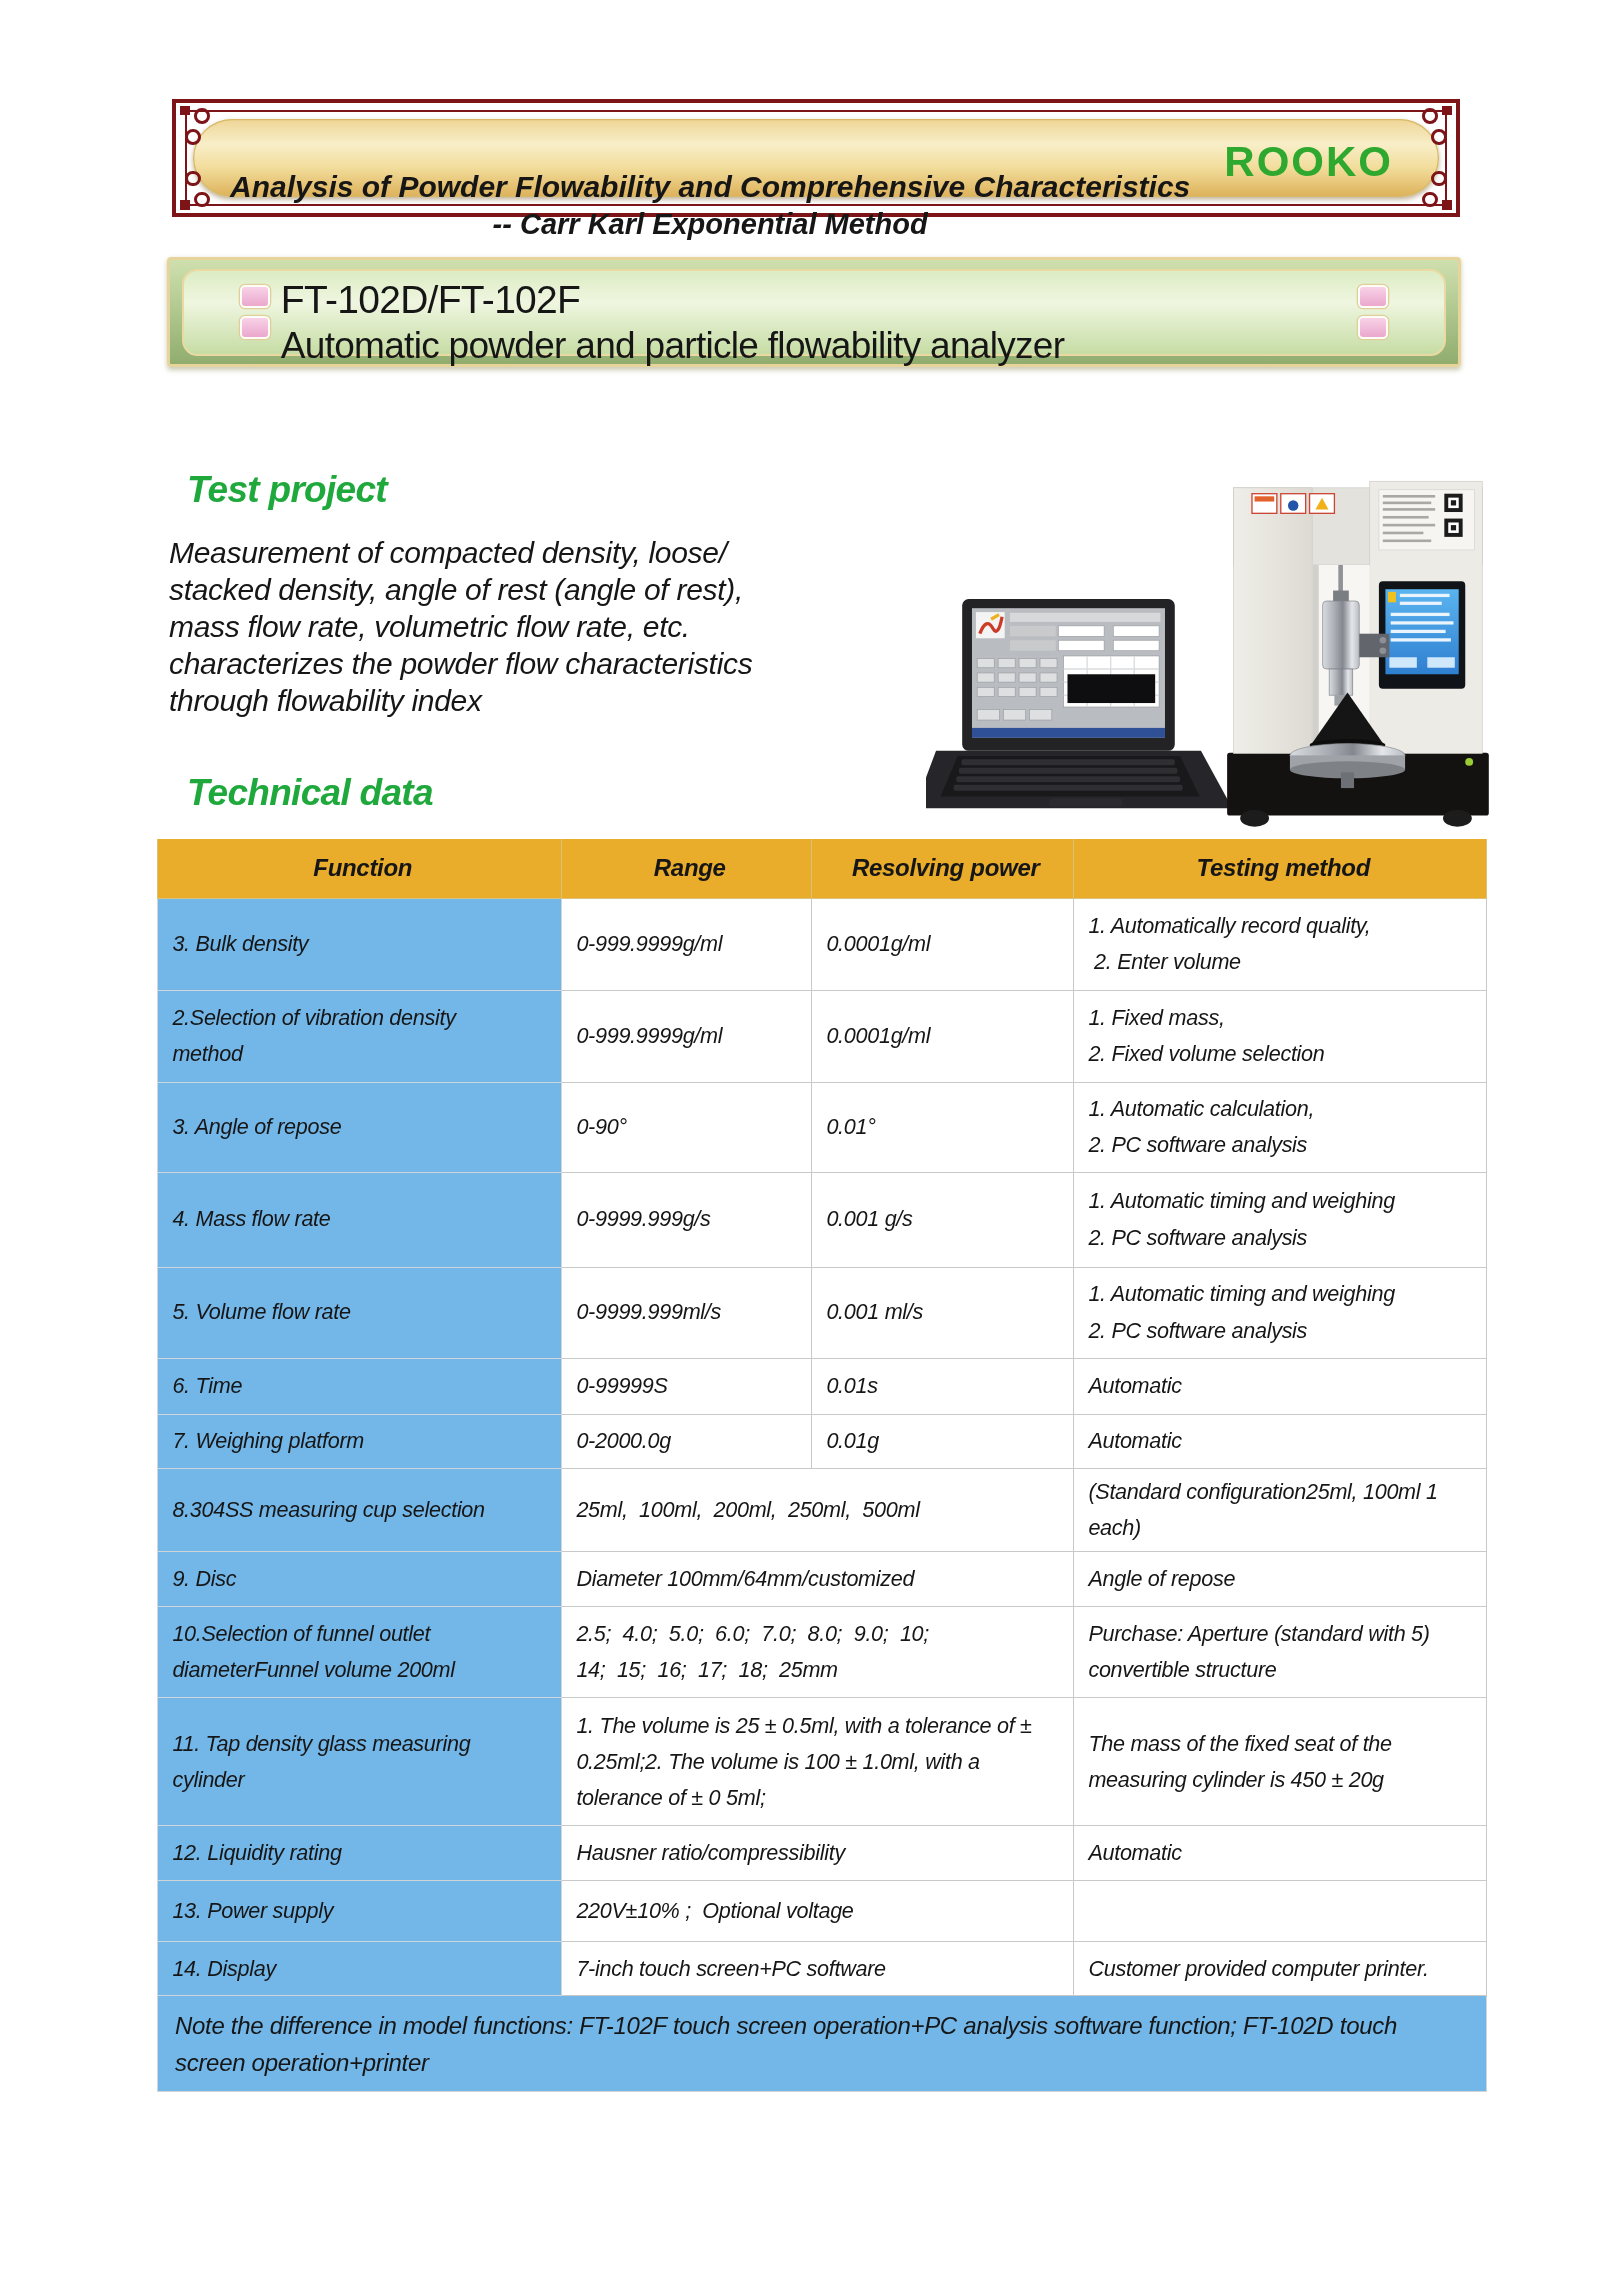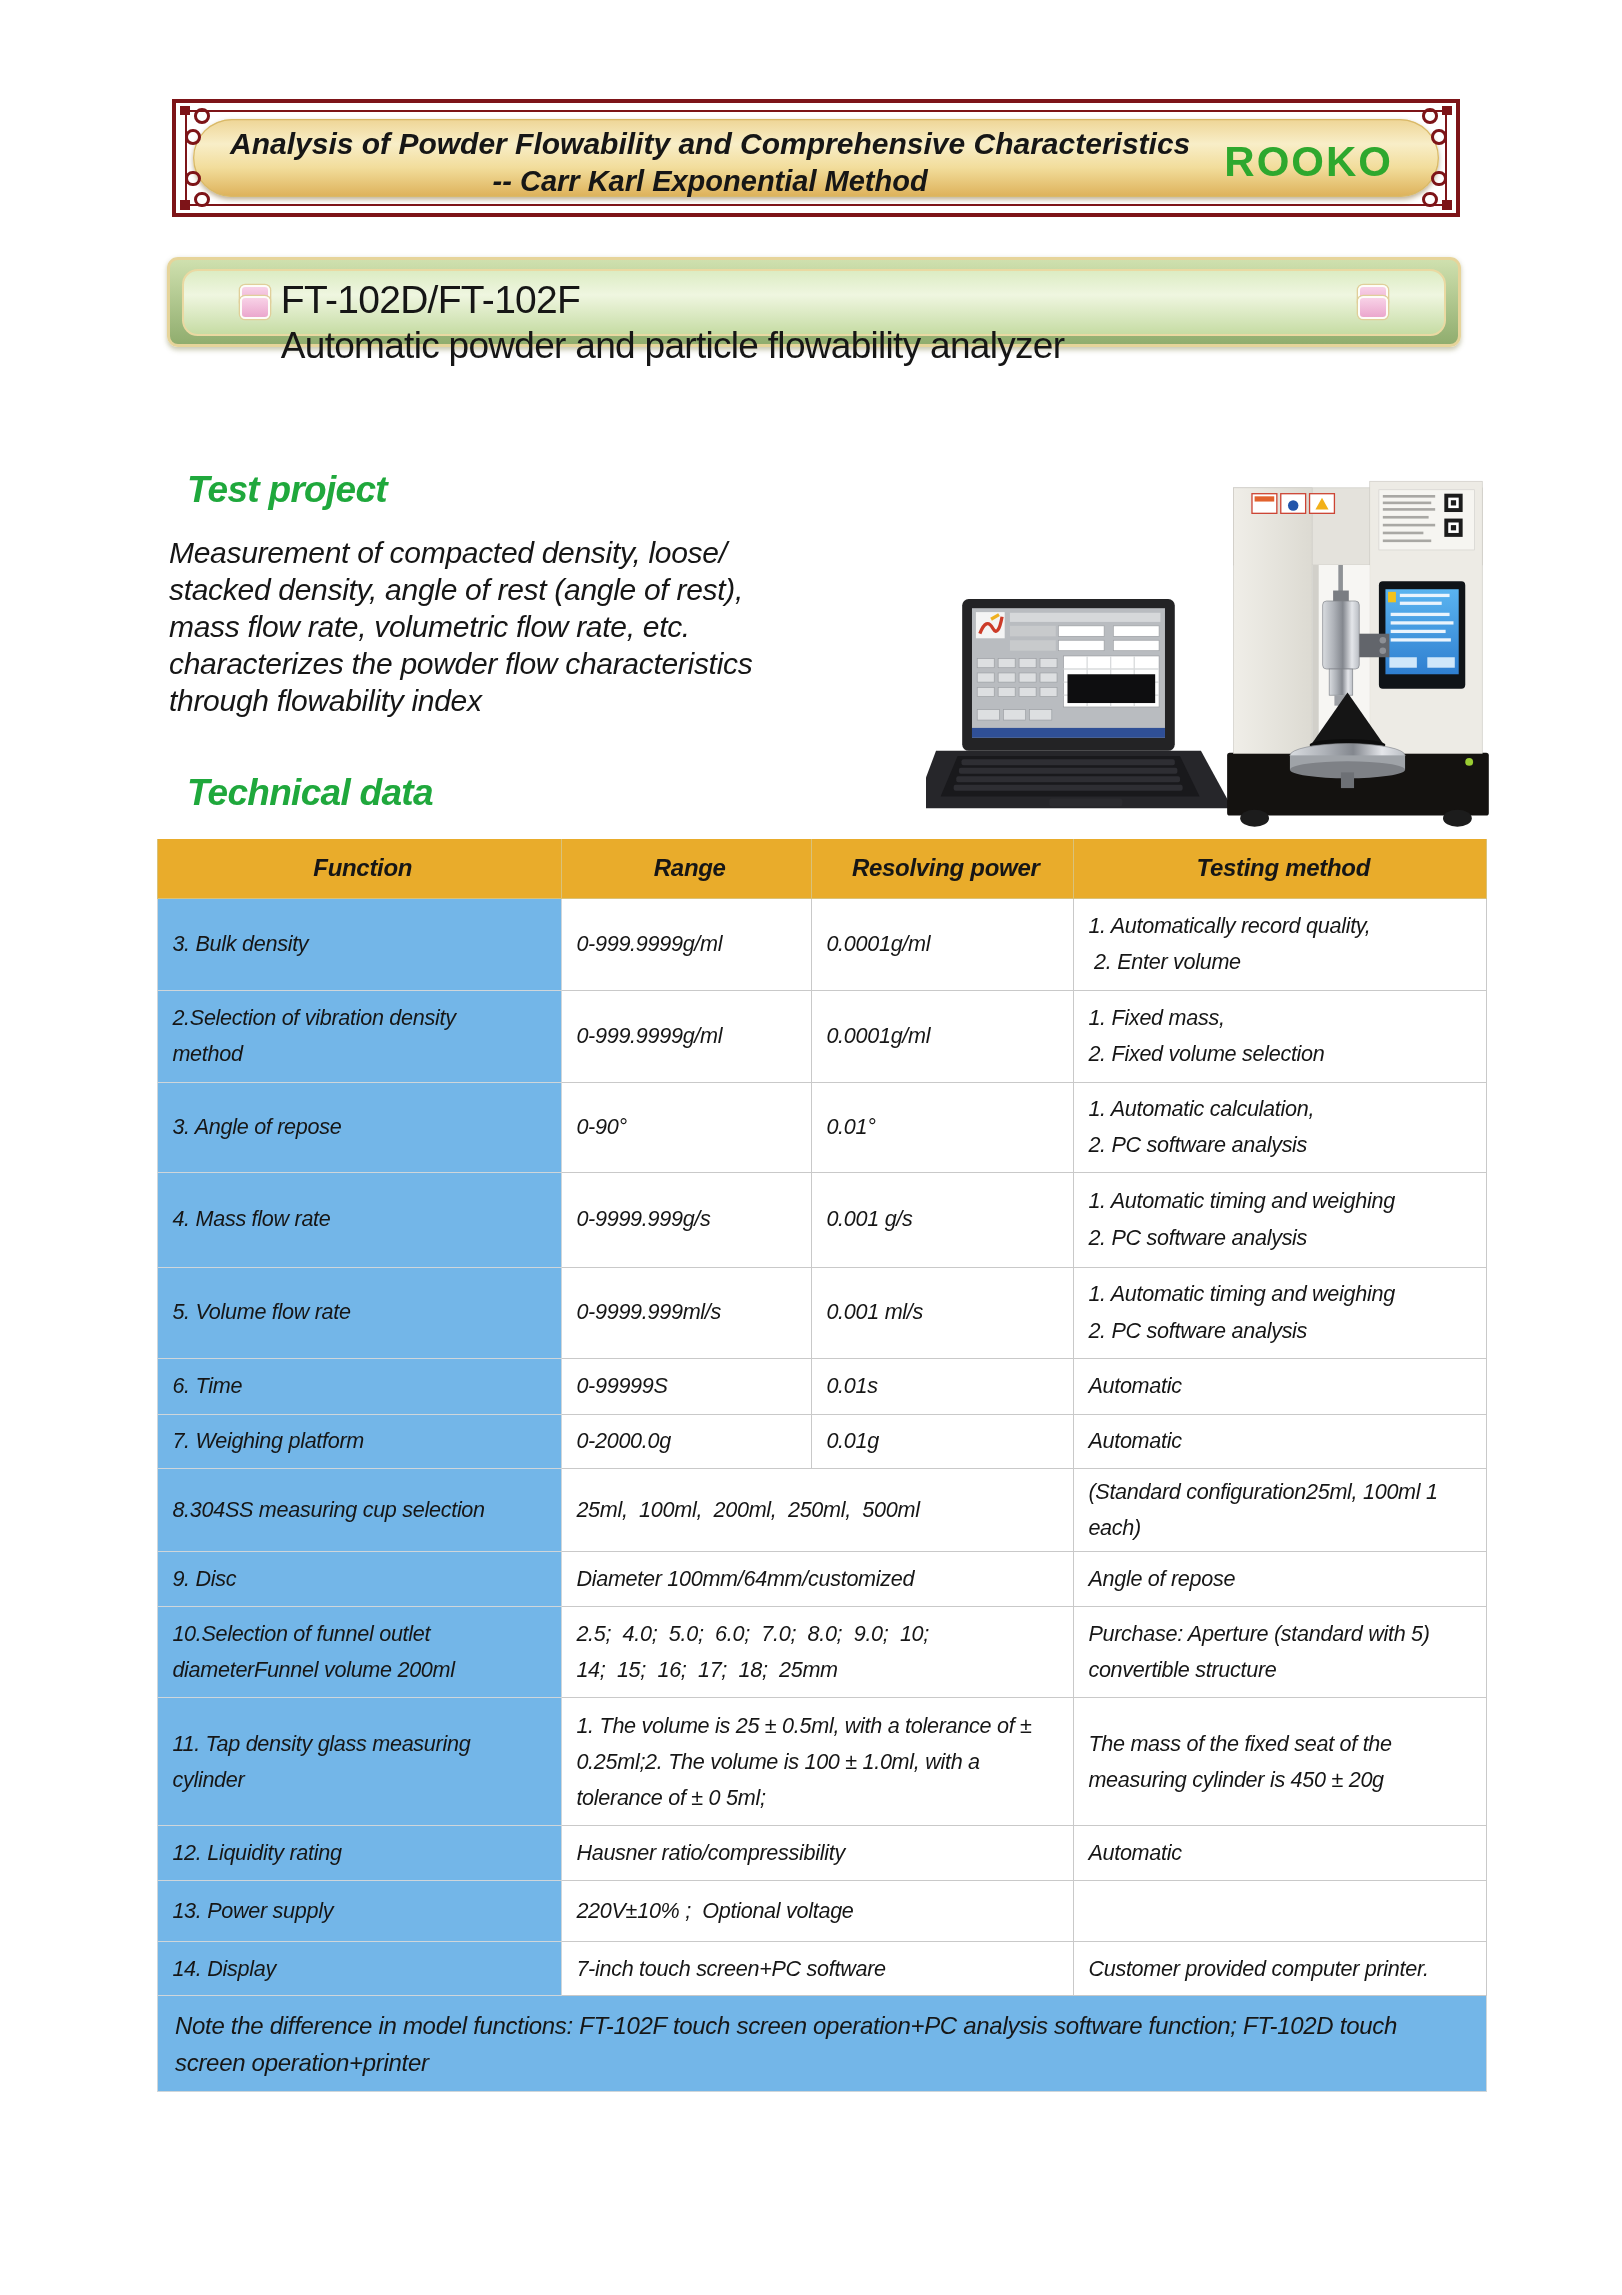--- a/index.html
+++ b/index.html
@@ -30,31 +30,31 @@
   .corn.tr { right:3.9px; top:2.6px; transform:scaleX(-1); }
   .corn.bl { left:3.9px; bottom:2.6px; transform:scaleY(-1); }
   .corn.br { right:3.9px; bottom:2.6px; transform:scale(-1,-1); }
   .gold-plaque {
     position:absolute; left:17px; right:17px; top:15.7px; bottom:15.7px; z-index:2;
     border-radius:39px;
     background:linear-gradient(180deg,#eed595 0%,#f8eec8 32%,#f2dd9c 62%,#ddb159 100%);
     box-shadow:0 2.6px 5.2px rgba(110,80,20,.45), inset 0 0 0 1.3px #d9b968;
   }
   .banner-text { position:absolute; left:37px; top:5.2px; font-style:italic; font-weight:600; }
-  .banner-line1 { font-size:30px; line-height:39px; }
+  .banner-line1 { font-size:30px; line-height:39px;margin-top:43px; }
   .banner-line2 { font-size:29px; line-height:37px; text-align:center; }
   .rooko {
     position:absolute; right:46px; top:19.6px; font-size:42px; font-weight:800;
     color:#2EA82E; letter-spacing:2px; font-style:normal;text-align:center;
   }
 
   
   .plate {
-    position:absolute; left:167px; top:257px; width:1294px; height:90px;
-    border-radius:11px; border:3.3px solid #e6d49a;
+    position:absolute; left:167px; top:257px; width:1294px; height:110px;
+    border-radius:4px; border:3.3px solid #e6d49a;
     background:linear-gradient(180deg,#cfe0ae,#90ad6e);
     box-shadow:0 2.6px 5.2px rgba(120,120,60,.4);
   }
   .plate-inner {
     position:absolute; left:11.8px; right:11.8px; top:8.5px; bottom:8.5px;
     border:2.6px solid #ead9a2; border-radius:15.7px;
     background:linear-gradient(180deg,#dcecc3 0%,#eff6e0 38%,#c6dca4 100%);
   }
   .pinksq {
     position:absolute; width:30px; height:23.6px; border-radius:5.2px;

